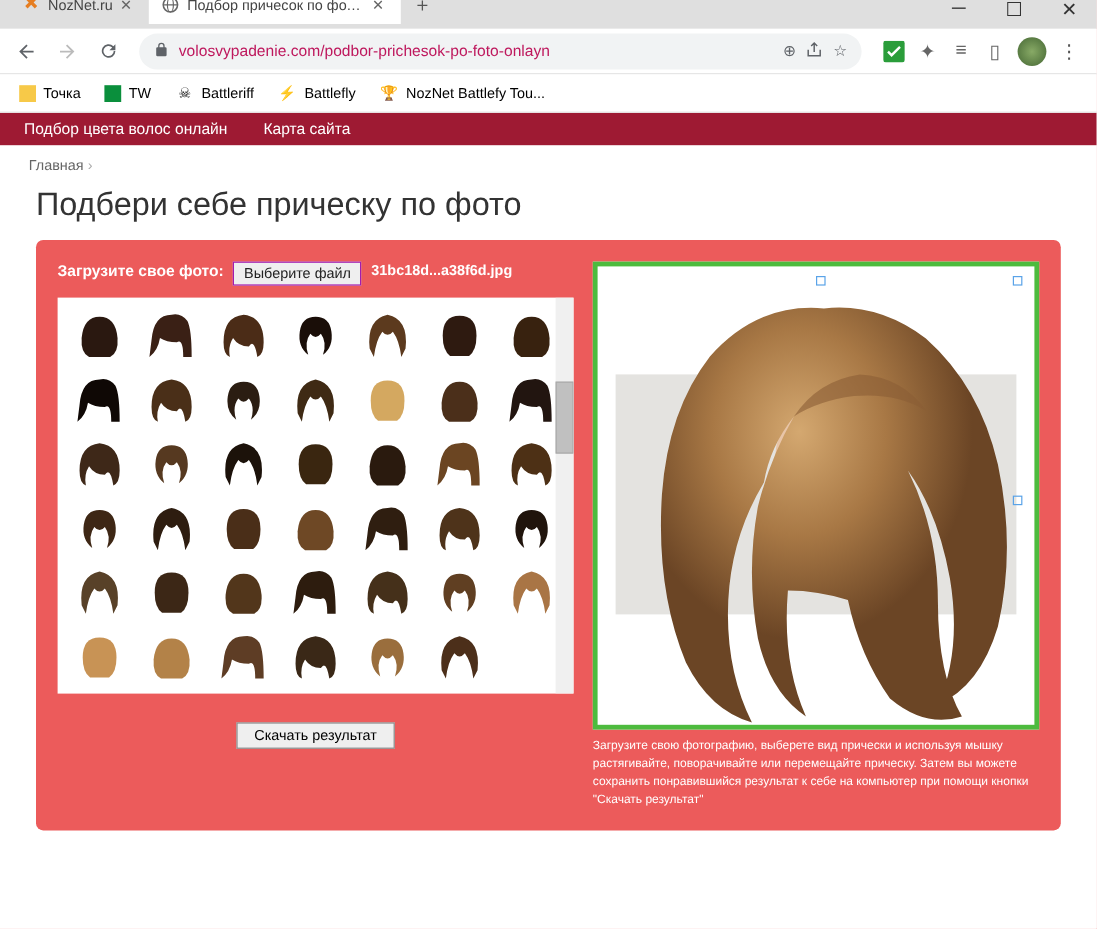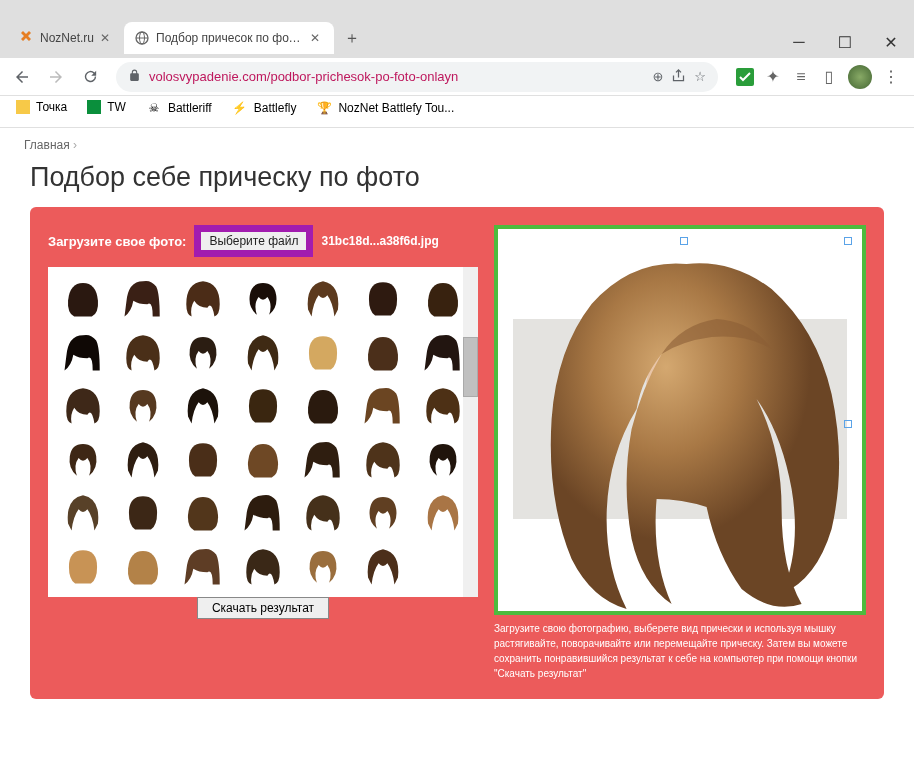--- a/index.html
+++ b/index.html
@@ -1,57 +1,57 @@
 <!DOCTYPE html>
 <html><head>
 <meta charset="utf-8">
 <style>
 *{margin:0;padding:0;box-sizing:border-box;font-family:Arial,sans-serif}
 body{width:914px;height:774px;background:#fff;overflow:hidden;display:flex;flex-direction:column}
-.titlebar{height:58px;background:#dfdfdf;display:flex;align-items:flex-end}
+.titlebar{height:24px;background:#dfdfdf;display:flex;align-items:flex-end}
 .tabs{display:flex;flex:1;height:36px;padding-left:8px;gap:0}
 .tab{display:flex;align-items:center;padding:0 10px;height:32px;font-size:12px;color:#444;border-radius:8px 8px 0 0;max-width:210px;gap:6px;cursor:pointer}
 .tab.active{background:#fff}
 .tab .favicon{width:16px;height:16px;display:flex;align-items:center;justify-content:center}
 .tab .title{white-space:nowrap;overflow:hidden;text-overflow:ellipsis;flex:1}
 .tab .close{width:14px;height:14px;color:#666;cursor:pointer}
 .newtab{width:28px;height:28px;display:flex;align-items:center;justify-content:center;color:#555;cursor:pointer;margin-left:4px;margin-top:2px}
 .winbtns{display:flex;margin-left:auto}
 .winbtn{width:46px;height:32px;display:flex;align-items:center;justify-content:center;color:#333;cursor:pointer}
 .toolbar{height:38px;background:#fff;display:flex;align-items:center;padding:0 8px;gap:6px;border-bottom:1px solid #e0e0e0}
 .navbtn{width:28px;height:28px;display:flex;align-items:center;justify-content:center;color:#5f6368;cursor:pointer;border-radius:50%}
 .navbtn.disabled{color:#bbb}
 .address{flex:1;height:30px;background:#f1f3f4;border-radius:15px;display:flex;align-items:center;padding:0 12px;gap:8px;font-size:13px;color:#555;margin:0 6px}
 .address .lock{color:#5f6368}
 .address .url{flex:1;color:#be185d}
 .ext{display:flex;gap:10px;align-items:center;padding:0 6px}
 .ext-icon{width:18px;height:18px;cursor:pointer;display:flex;align-items:center;justify-content:center}
 .avatar{width:24px;height:24px;border-radius:50%;background:radial-gradient(circle,#8a6,#463);cursor:pointer}
-.bookmarks{height:32px;background:#fff;display:flex;align-items:flex-start;padding:0 8px;gap:4px;border-bottom:1px solid #e0e0e0;font-size:12px}
+.bookmarks{height:32px;background:#fff;display:flex;align-items:center;padding:0 8px;gap:4px;border-bottom:1px solid #e0e0e0;font-size:12px}
 .bm{display:flex;align-items:center;gap:6px;padding:4px 8px;cursor:pointer;border-radius:4px}
 .bm-icon{width:16px;height:16px;display:flex;align-items:center;justify-content:center}
 .content{flex:1;overflow:auto;background:#fff}
 .topnav{background:#9e1a33;color:#fff;padding:4px 20px;font-size:13px}
 .topnav-row{display:flex;gap:30px;padding:2px 0}
 .breadcrumb{padding:10px 24px;font-size:12px;color:#888}
 .breadcrumb span{color:#666}
 h1.ptitle{padding:0 30px 14px;font-size:27px;font-weight:normal;color:#333}
 .red-panel{margin:0 30px;background:#ec5b5b;padding:18px;display:flex;gap:16px;border-radius:6px}
 .left-col{width:430px}
-.upload-row{color:#fff;font-size:13px;font-weight:bold;margin-bottom:10px;display:flex;align-items:center;gap:8px}
-.file-btn{background:#efefef;border:7px solid #a21caf;color:#222;padding:2px 8px;font-size:12px;cursor:pointer}
+.upload-row{color:#fff;font-size:13px;font-weight:bold;margin-bottom:10px;display:flex;gap:8px}
+.file-btn{background:#efefef;border:1px solid #a21caf;color:#222;padding:2px 8px;font-size:12px;cursor:pointer}
 .file-name{color:#fff;font-weight:bold;font-size:12px}
 .gender-row{color:#fff;font-size:13px;font-weight:bold;margin-bottom:8px}
 .gender-row input{margin:0 2px 0 6px}
 .hair-grid{background:#fff;padding:6px;height:330px;display:grid;grid-template-columns:repeat(7,1fr);gap:3px;overflow:hidden;position:relative}
 .hair-scroll{position:absolute;right:0;top:0;width:15px;height:100%;background:#f0f0f0}
 .hair-thumb{position:absolute;right:0;top:70px;width:15px;height:60px;background:#c0c0c0;border:1px solid #aaa}
 .hair{width:100%;height:50px;cursor:pointer;display:flex;align-items:center;justify-content:center}
 .hair svg{width:44px;height:48px}
-.dl-btn{margin:0 auto 0;display:block;background:#efefef;border:1px solid #888;padding:3px 14px;font-size:12px;cursor:pointer}
+.dl-btn{margin:24px auto 0;display:block;background:#efefef;border:1px solid #888;padding:3px 14px;font-size:12px;cursor:pointer}
 .right-col{flex:1}
 .preview{background:#fff;border:4px solid #4dbb3e;height:390px;position:relative;overflow:hidden;display:flex;align-items:center;justify-content:center}
 .photo-bg{position:absolute;top:90px;left:15px;right:15px;height:200px;background:#e4e3e0}
 .face{position:absolute;top:105px;left:50%;transform:translateX(-50%);width:100px;height:140px}
 .bighair{position:absolute;top:20px;left:50%;transform:translateX(-48%);width:330px;height:370px}
 .handles{position:absolute;inset:0;pointer-events:none}
 .handle{position:absolute;width:8px;height:8px;border:1px solid #5aa3e8}
 .instructions{color:#fff;font-size:10px;line-height:1.5;margin-top:6px}
 </style>
 </head>
@@ -147,22 +147,28 @@
       <span class="bm-icon" style="color:#e74c3c">⚡</span>
       <span>Battlefly</span>
     </div>
   <div class="bm">
       <span class="bm-icon">🏆</span>
       <span>NozNet Battlefy Tou...</span>
     </div>
 </div>
 
 <div class="content">
+  <div class="topnav">
+    <div class="topnav-row">
+      <span>Подбор цвета волос онлайн</span>
+      <span>Карта сайта</span>
+    </div>
+  </div>
   <div class="breadcrumb"><span>Главная</span> <span style="color:#aaa">›</span></div>
-  <h1 class="ptitle">Подбор себе прическу по фото</h1>
+  <h1 class="ptitle">Подбери себе прическу по фото</h1>
 
   <div class="red-panel">
     <div class="left-col">
       <div class="upload-row">
         <span>Загрузите свое фото:</span>
         <button class="file-btn">Выберите файл</button>
         <span class="file-name">31bc18d...a38f6d.jpg</span>
       </div>
       <div class="hair-grid" id="hairgrid">
         <div class="hair">

